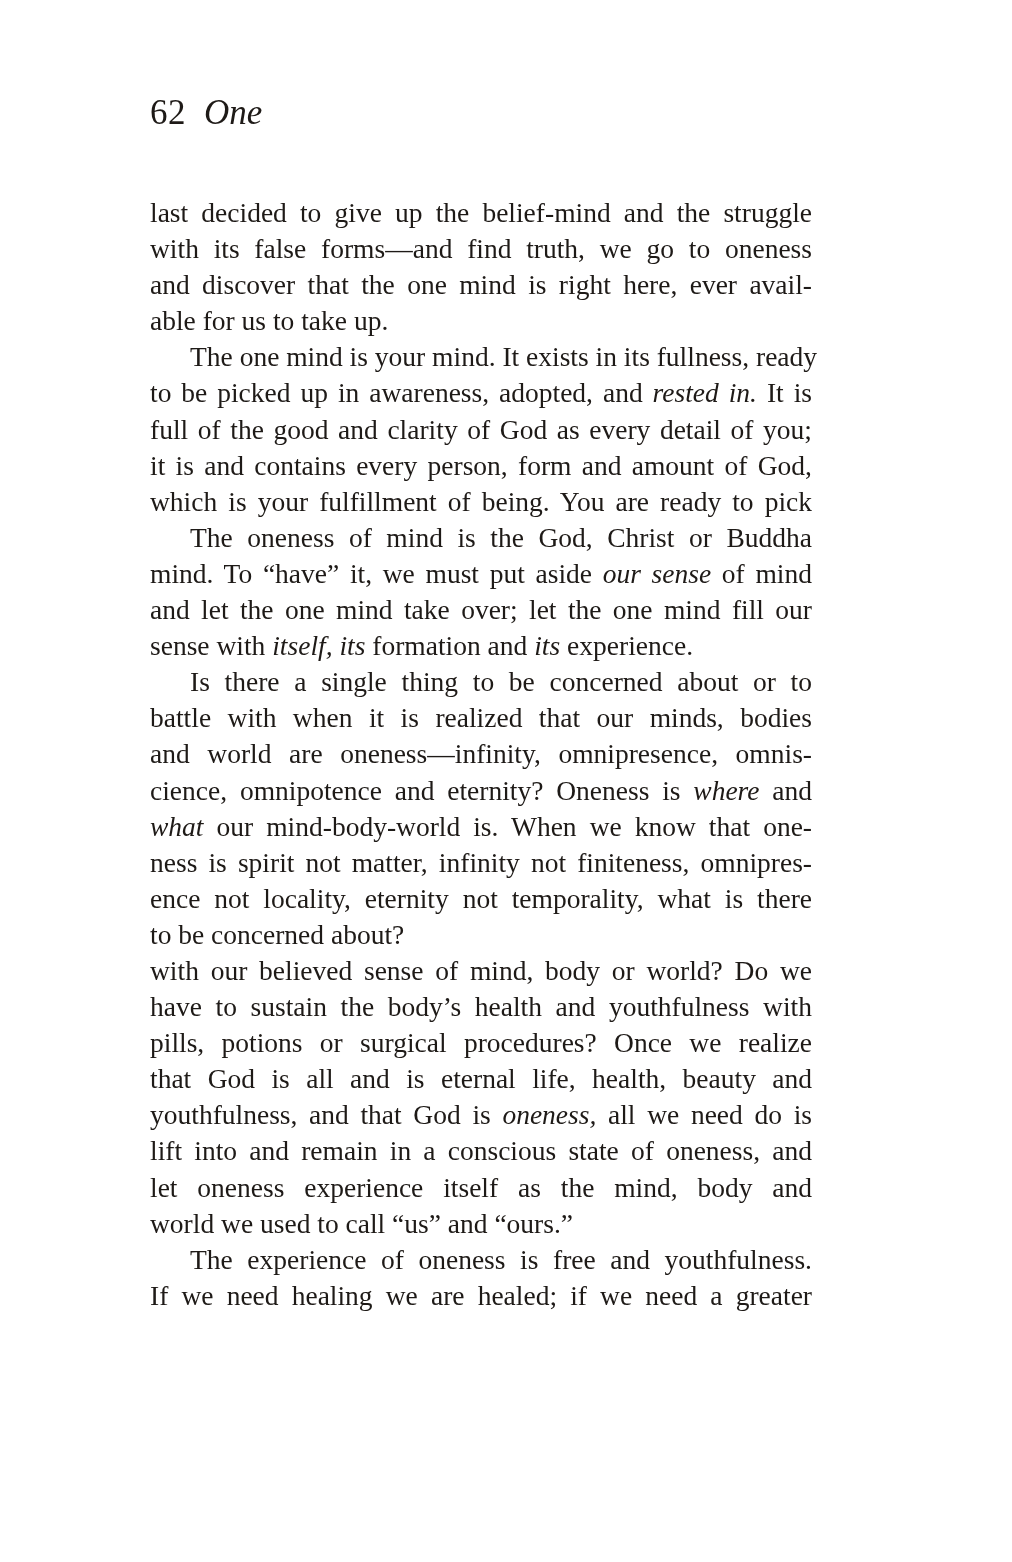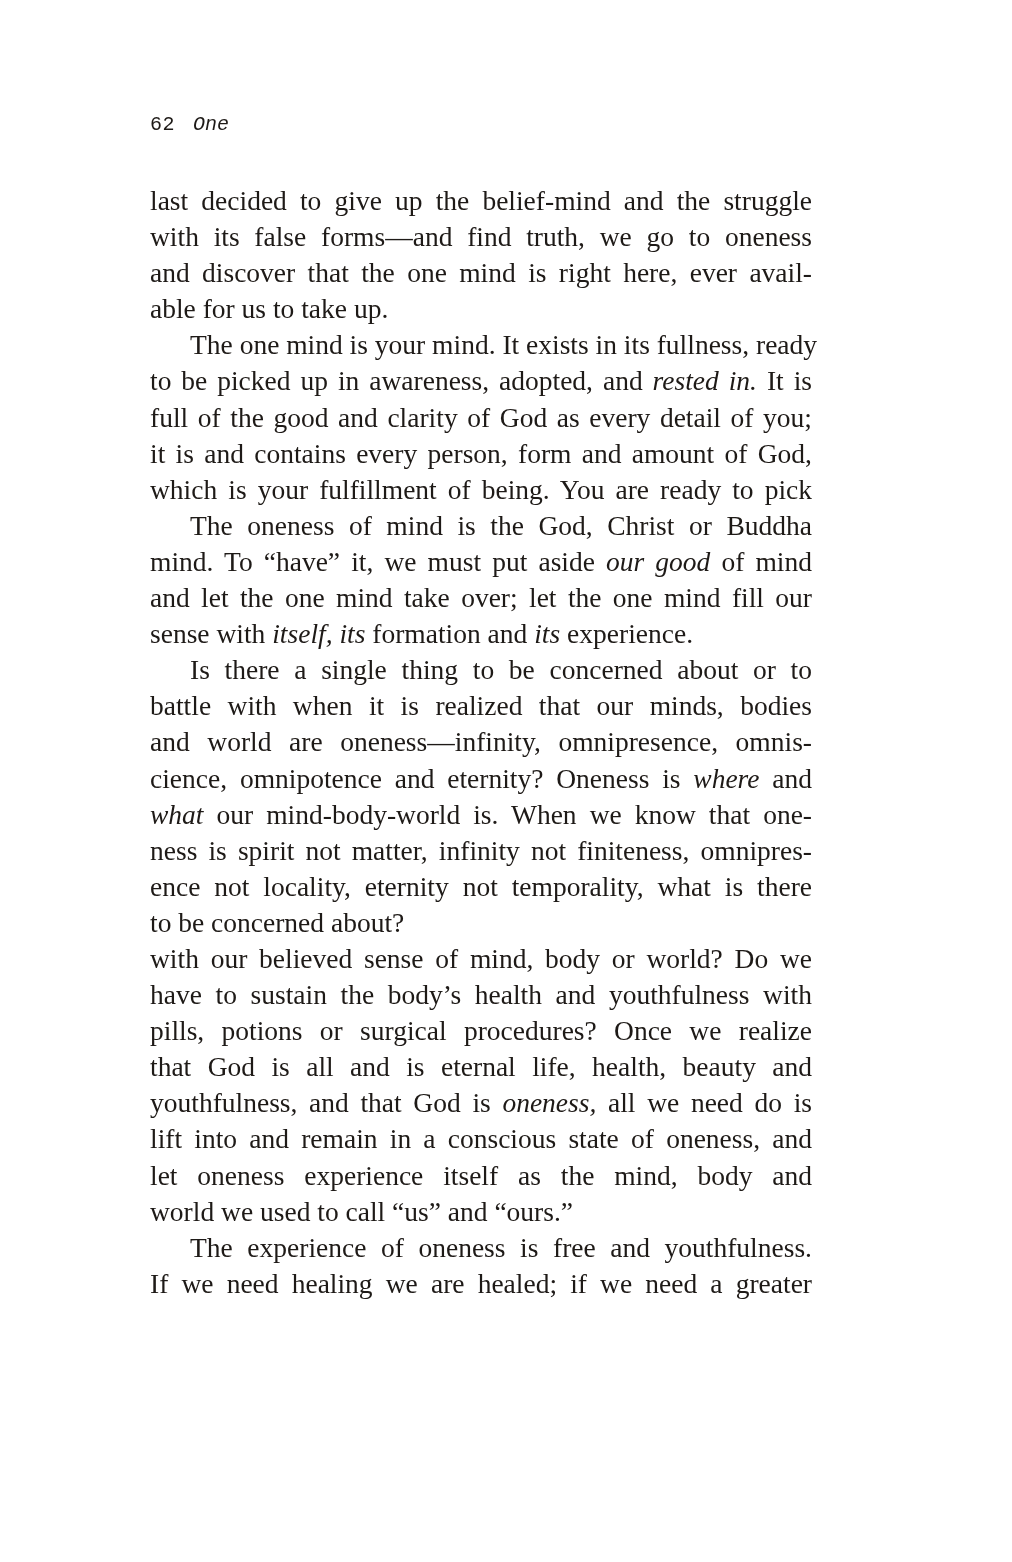--- a/index.html
+++ b/index.html
@@ -1,21 +1,21 @@
 <!DOCTYPE html>
 <html><head>
 <meta charset="utf-8">
 <style>
   html, body { margin: 0; padding: 0; background: #ffffff; }
   body { width: 1012px; height: 1562px; position: relative; overflow: hidden; }
   .page { position: absolute; left: 0; top: 0; width: 1012px; height: 1562px; background: #ffffff; color: #1e1a17; font-family: "Liberation Serif", "DejaVu Serif", serif; }
-  .running-head { position: absolute; left: 150px; top: 108px; font-size: 20px; line-height: 34px; white-space: nowrap; font-family: Liberation Mono, monospace; }
+  .running-head { position: absolute; left: 150px; top: 96px; font-size: 35px; line-height: 34px; white-space: nowrap; }
   .running-head .num { letter-spacing: 0.5px; }
   .running-head .title { font-style: italic; margin-left: 18px; }
-  .body-text { position: absolute; left: 150px; top: 183px; width: 662px; }
+  .body-text { position: absolute; left: 150px; top: 195px; width: 662px; }
   .line { height: 36.1px; line-height: 36.1px; font-size: 27.5px; white-space: nowrap; text-align: justify; text-align-last: justify; overflow: visible; }
   .line.last { text-align-last: left; }
   .line.indent { padding-left: 40px; }
   .line em { font-style: italic; }
 </style>
 </head>
 <body>
 
 <div class="page">
   <div class="running-head">
@@ -30,21 +30,21 @@
       </div>
       <div>
         <div class="line indent">The one mind is your mind. It exists in its fullness, ready</div>
         <div class="line">to be picked up in awareness, adopted, and <em>rested in.</em> It is</div>
         <div class="line">full of the good and clarity of God as every detail of you;</div>
         <div class="line">it is and contains every person, form and amount of God,</div>
         <div class="line">which is your fulfillment of being. You are ready to pick</div>
       </div>
       <div>
         <div class="line indent">The oneness of mind is the God, Christ or Buddha</div>
-        <div class="line">mind. To “have” it, we must put aside <em>our good</em> of mind</div>
+        <div class="line">mind. To “have” it, we must put aside <em>our sense</em> of mind</div>
         <div class="line">and let the one mind take over; let the one mind fill our</div>
         <div class="line last">sense with <em>itself, its</em> formation and <em>its</em> experience.</div>
       </div>
       <div>
         <div class="line indent">Is there a single thing to be concerned about or to</div>
         <div class="line">battle with when it is realized that our minds, bodies</div>
         <div class="line">and world are oneness—infinity, omnipresence, omnis-</div>
         <div class="line">cience, omnipotence and eternity? Oneness is <em>where</em> and</div>
         <div class="line"><em>what</em> our mind-body-world is. When we know that one-</div>
         <div class="line">ness is spirit not matter, infinity not finiteness, omnipres-</div>

